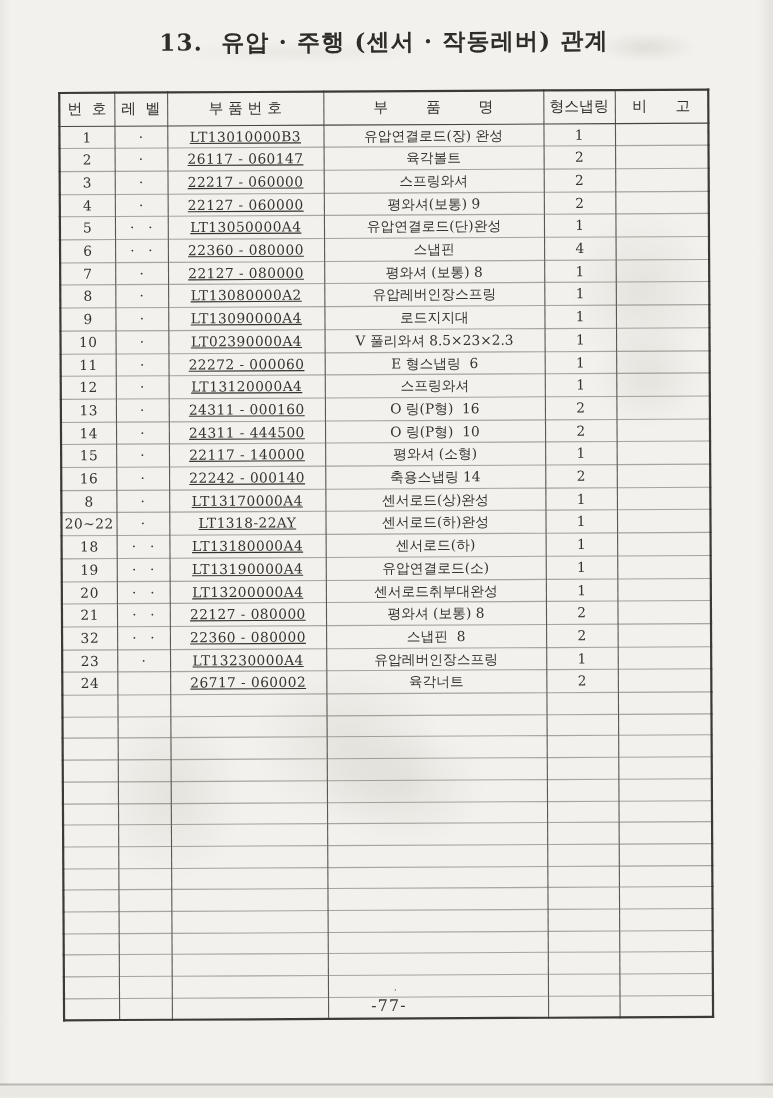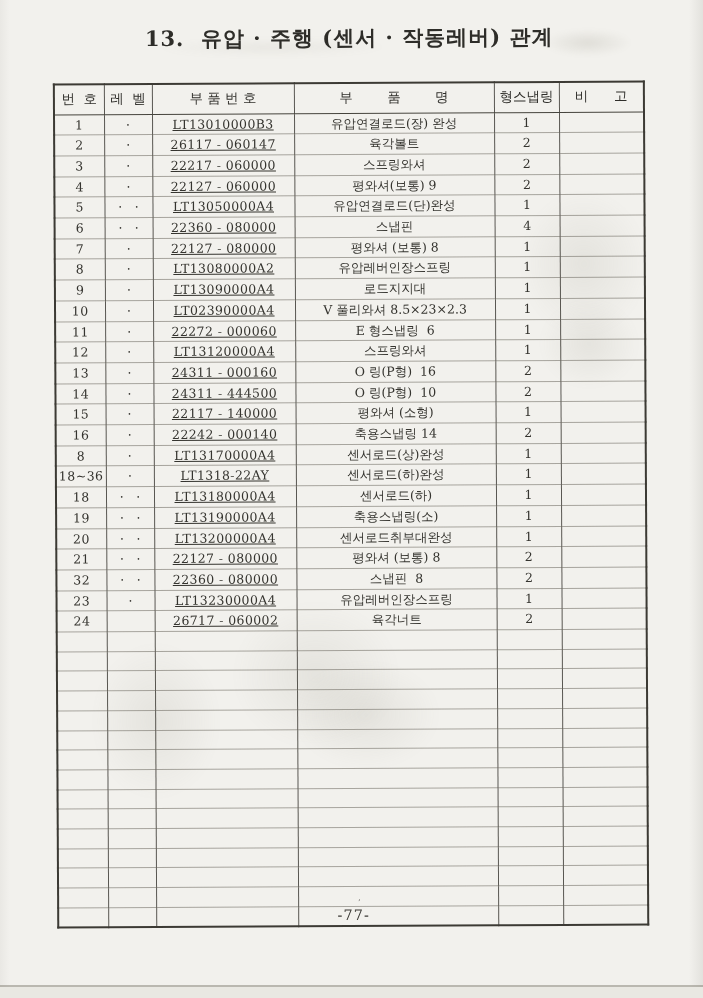--- a/index.html
+++ b/index.html
@@ -242,40 +242,40 @@
         </tr>
         <tr>
           <td class="c-no">8</td>
           <td class="c-level">·</td>
           <td class="c-pn">LT13170000A4</td>
           <td class="c-name">센서로드(상)완성</td>
           <td class="c-qty">1</td>
           <td class="c-note"></td>
         </tr>
         <tr>
-          <td class="c-no">18~36</td>
+          <td class="c-no">20~22</td>
           <td class="c-level">·</td>
           <td class="c-pn">LT1318-22AY</td>
           <td class="c-name">센서로드(하)완성</td>
           <td class="c-qty">1</td>
           <td class="c-note"></td>
         </tr>
         <tr>
           <td class="c-no">18</td>
           <td class="c-level">· ·</td>
           <td class="c-pn">LT13180000A4</td>
           <td class="c-name">센서로드(하)</td>
           <td class="c-qty">1</td>
           <td class="c-note"></td>
         </tr>
         <tr>
           <td class="c-no">19</td>
           <td class="c-level">· ·</td>
           <td class="c-pn">LT13190000A4</td>
-          <td class="c-name">축용스냅링(소)</td>
+          <td class="c-name">유압연결로드(소)</td>
           <td class="c-qty">1</td>
           <td class="c-note"></td>
         </tr>
         <tr>
           <td class="c-no">20</td>
           <td class="c-level">· ·</td>
           <td class="c-pn">LT13200000A4</td>
           <td class="c-name">센서로드취부대완성</td>
           <td class="c-qty">1</td>
           <td class="c-note"></td>

